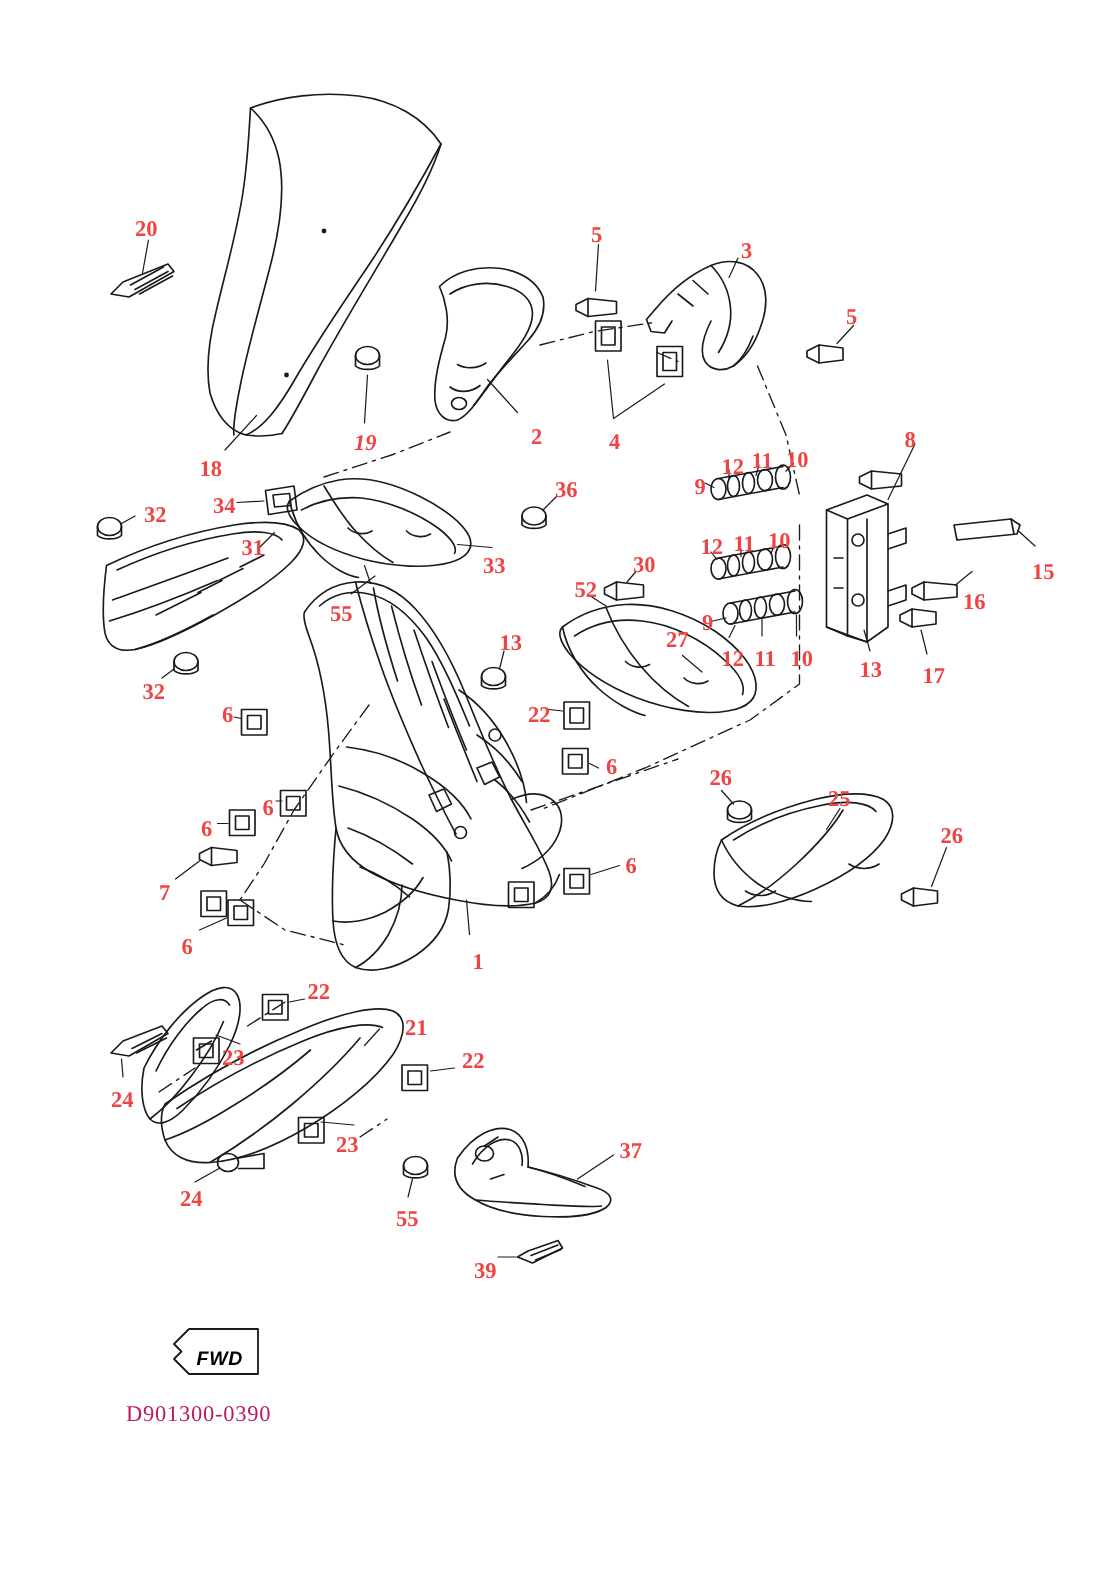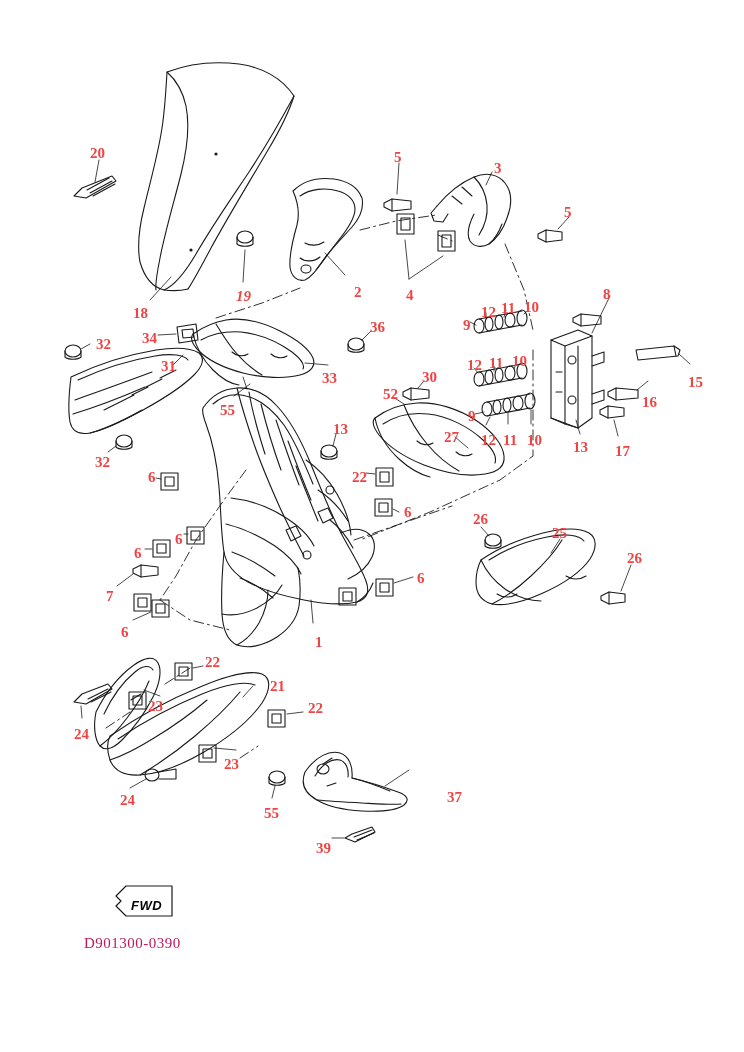--- a/index.html
+++ b/index.html
@@ -529,21 +529,21 @@
       <div class="callout" style="left: 322px; top: 371px;">33</div>
       <div class="callout" style="left: 467px; top: 358px;">12</div>
       <div class="callout" style="left: 489px; top: 356px;">11</div>
       <div class="callout" style="left: 512px; top: 354px;">10</div>
       <div class="callout" style="left: 642px; top: 374px; margin-top: 21px;">16</div>
       <div class="callout" style="left: 688px; top: 375px;">15</div>
       <div class="callout" style="left: 220px; top: 403px;">55</div>
       <div class="callout" style="left: 383px; top: 387px;">52</div>
       <div class="callout" style="left: 422px; top: 370px;">30</div>
       <div class="callout" style="left: 468px; top: 409px;">9</div>
-      <div class="callout" style="left: 444px; top: 430px;">27</div>
+      <div class="callout" style="left: 444px; top: 420px;">27</div>
       <div class="callout" style="left: 573px; top: 440px;">13</div>
       <div class="callout" style="left: 615px; top: 444px;">17</div>
       <div class="callout" style="left: 95px; top: 455px;">32</div>
       <div class="callout" style="left: 333px; top: 422px;">13</div>
       <div class="callout" style="left: 481px; top: 433px;">12</div>
       <div class="callout" style="left: 503px; top: 433px;">11</div>
       <div class="callout" style="left: 527px; top: 433px;">10</div>
       <div class="callout" style="left: 352px; top: 470px;">22</div>
       <div class="callout" style="left: 148px; top: 470px;">6</div>
       <div class="callout" style="left: 404px; top: 505px;">6</div>
@@ -555,19 +555,19 @@
       <div class="callout" style="left: 417px; top: 571px;">6</div>
       <div class="callout" style="left: 106px; top: 589px;">7</div>
       <div class="callout" style="left: 121px; top: 625px;">6</div>
       <div class="callout" style="left: 315px; top: 635px;">1</div>
       <div class="callout" style="left: 205px; top: 655px;">22</div>
       <div class="callout" style="left: 258px; top: 679px; margin-left: 12px;">21</div>
       <div class="callout" style="left: 148px; top: 699px;">23</div>
       <div class="callout" style="left: 308px; top: 701px;">22</div>
       <div class="callout" style="left: 74px; top: 727px;">24</div>
       <div class="callout" style="left: 224px; top: 757px;">23</div>
-      <div class="callout" style="left: 413px; top: 790px; margin-left: 34px;">37</div>
+      <div class="callout" style="left: 413px; top: 761px;">37</div>
       <div class="callout" style="left: 120px; top: 793px;">24</div>
       <div class="callout" style="left: 264px; top: 806px;">55</div>
       <div class="callout" style="left: 316px; top: 841px;">39</div>
     </div>
 
 </div>
 
 </body></html>

